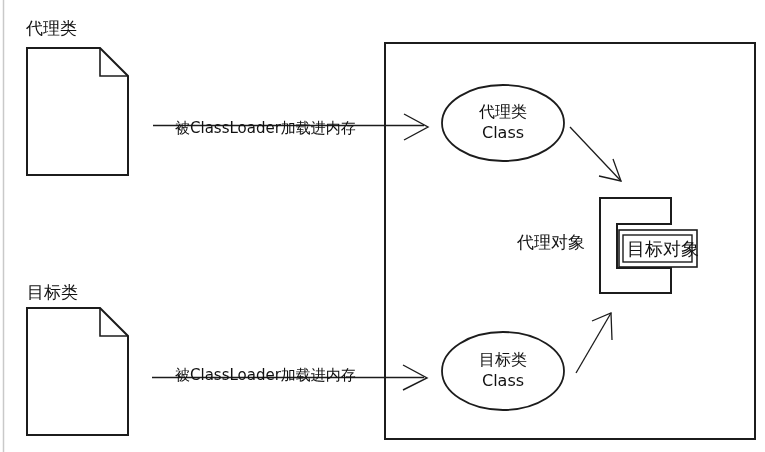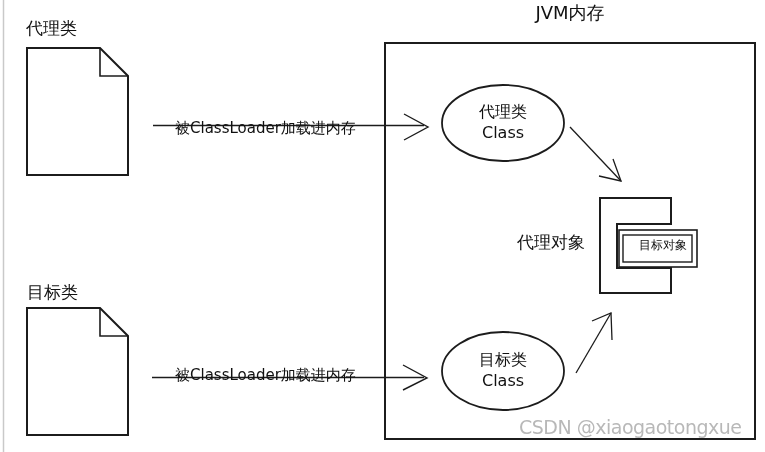--- a/index.html
+++ b/index.html
@@ -51,21 +51,21 @@
     line-height: 21px;
   }
   .proxy-object-label {
     font-size: 17px;
   }
   .target-object-label {
     left: 622px;
     top: 239px;
     width: 82px;
     text-align: center;
-    font-size: 12px;
+    font-size: 18px;
   }
   .watermark {
     left: 519px;
     top: 417px;
     font-size: 19px;
     letter-spacing: -0.5px;
     color: #b8b8b8;
     font-weight: 500;
   }
 </style>
@@ -113,21 +113,20 @@
       <line x1="576" y1="373" x2="611" y2="313"></line>
       <path d="M592 321 L611 313 L612 340"></path>
     </g>
 
     <path d="M600 198 H671 V224 H617 V268 H671 V293 H600 Z" fill="#ffffff" stroke="#1c1c1c" stroke-width="2"></path>
 
     <rect x="619" y="230" width="78" height="37" fill="#ffffff" stroke="#1c1c1c" stroke-width="1.6"></rect>
     <rect x="623" y="235" width="69" height="27" fill="none" stroke="#1c1c1c" stroke-width="1.4"></rect>
   </svg>
 
-  <div class="lbl jvm-title">JVM内存</div>
 
   <div class="lbl doc-label" style="left:26px; top:19px;">代理类</div>
 
   <div class="lbl doc-label" style="left:27px; top:283px;">目标类</div>
 
   <div class="lbl loader-label" style="left:175px; top:99px;">被ClassLoader加载进内存</div>
 
   <div class="lbl loader-label" style="left:175px; top:346px;">被ClassLoader加载进内存</div>
 
   <div class="lbl ellipse-label" style="left:442px; top:101px;">
@@ -137,15 +136,14 @@
 
   <div class="lbl ellipse-label" style="left:442px; top:349px;">
     <div>目标类</div>
     <div>Class</div>
   </div>
 
   <div class="lbl proxy-object-label" style="left:517px; top:233px;">代理对象</div>
 
   <div class="lbl target-object-label">目标对象</div>
 
-  <div class="lbl watermark">CSDN @xiaogaotongxue</div>
 
 </div>
 
 </body></html>

